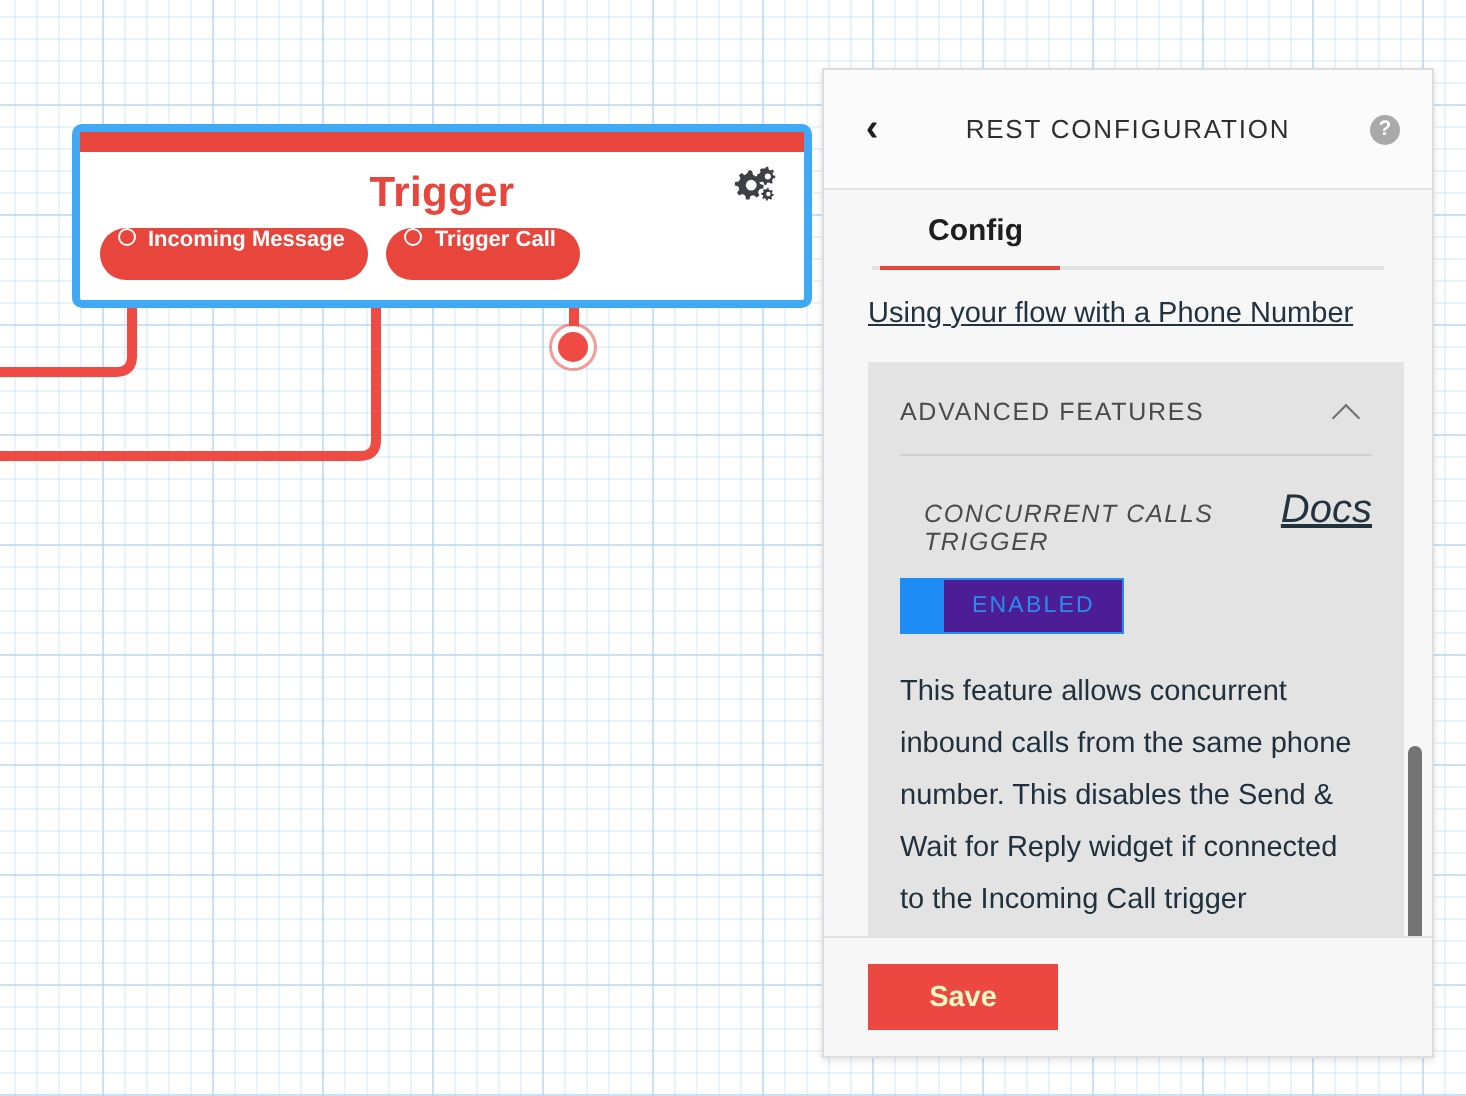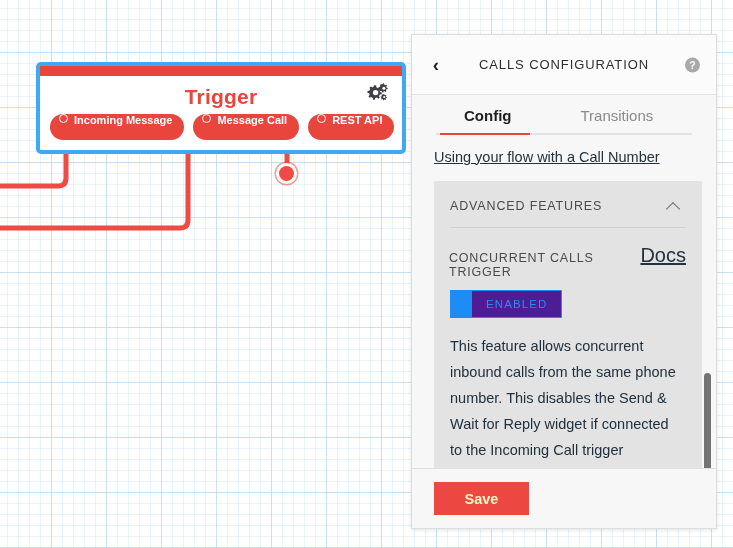--- a/index.html
+++ b/index.html
@@ -83,21 +83,20 @@
   .help-icon{
     position:absolute;right:16px;top:50%;transform:translateY(-50%);
     width:15px;height:15px;border-radius:50%;background:#a9a9a9;
     color:#ffffff;font-size:10.5px;font-weight:bold;line-height:15px;
     text-align:center;cursor:pointer;
   }
 
   .tabs{
     flex:0 0 auto;display:flex;padding:12px 0 0 0;
     background:#f7f7f7;
-    gap:44px;
   }
   .tab{
     padding:0 0 9px 0;margin-left:0;font-size:15px;cursor:pointer;
     position:relative;
   }
   .tab-config{margin-left:52px;color:#1f1f1f;font-weight:bold;}
   .tab-transitions{margin-left:25px;color:#8a8a8a;}
   .tabs-rule{
     position:relative;height:2px;background:#e3e3e3;margin:0 24px 0 24px;
   }
@@ -122,21 +121,22 @@
   .adv-title{font-size:12.5px;color:#4a4a4a;letter-spacing:.85px;}
   .chev{width:13px;height:13px;position:relative;cursor:pointer;}
   .chev:before{
     content:"";position:absolute;left:1px;top:5px;width:9px;height:9px;
     border-left:1.4px solid #6e6e6e;border-top:1.4px solid #6e6e6e;
     transform:rotate(45deg);
   }
   .adv-divider{height:1px;background:#cfcfcf;margin:14px 16px 0 16px;}
   .feature-row{
     display:flex;align-items:baseline;justify-content:space-between;
-    padding:16px 16px 0 15px;
+    padding:16px 16px 0 28px;
+    font-style:italic;
   }
   .feature-name{font-size:12.5px;color:#4a4a4a;letter-spacing:.8px;}
   .docs-link{font-size:20px;color:#22323f;text-decoration:underline;cursor:pointer;}
   .toggle{
     margin:11px 0 0 16px;display:inline-flex;align-items:stretch;
     border:1px solid #1d8cf5;height:26px;cursor:pointer;background:#4c1d95;
   }
   .toggle .knob{width:21px;background:#1d8cf5;}
   .toggle .lbl{
     padding:0 14px;display:flex;align-items:center;
@@ -195,49 +195,44 @@
         </g>
       </svg>
 
       <div class="pills">
         <div class="pill">
           <span class="dot"></span>
           <span>Incoming Message</span>
         </div>
         <div class="pill">
           <span class="dot"></span>
-          <span>Message Call</span>
-        </div>
-        <div class="pill">
-          <span class="dot"></span>
-          <span>REST API</span>
+          <span>Trigger Call</span>
         </div>
       </div>
     </div>
   </div>
 
   <div class="panel">
 
     <div class="panel-header">
       <div class="back-arrow">‹</div>
-      <div class="panel-title">CALLS CONFIGURATION</div>
+      <div class="panel-title">REST CONFIGURATION</div>
       <div class="help-icon">?</div>
     </div>
 
     <div class="tabs">
       <div class="tab tab-config">Config</div>
-      <div class="tab tab-transitions">Transitions</div>
     </div>
     <div class="tabs-rule">
       <div class="active"></div>
     </div>
 
     <div class="panel-body">
 
-      <a class="phone-link">Using your flow with a Call Number</a>
+      <a class="phone-link">Using your flow with a Phone Number</a>
 
       <div class="adv-card">
         <div class="adv-head">
           <span class="adv-title">ADVANCED FEATURES</span>
           <span class="chev"></span>
         </div>
         <div class="adv-divider"></div>
 
         <div class="feature-row">
           <span class="feature-name">CONCURRENT CALLS TRIGGER</span>

